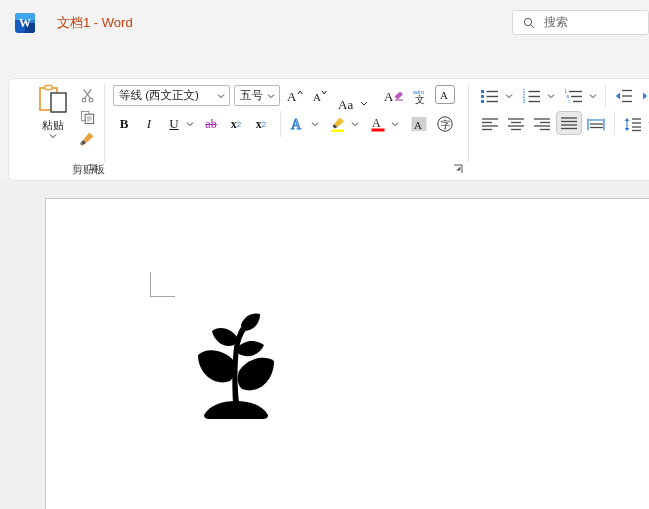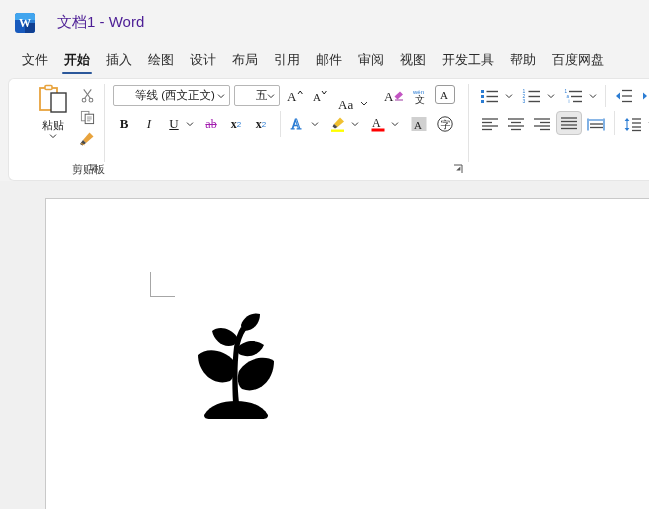--- a/index.html
+++ b/index.html
@@ -37,21 +37,21 @@
   .word-icon .letter {
     position: absolute; left: 0; top: 0; width: 20px; height: 20px;
     display: flex; align-items: center; justify-content: center;
     color: #ffffff; font-size: 12px; font-weight: bold;
     font-family: "Liberation Serif", serif;
     line-height: 1;
   }
   .doc-title {
     position: absolute; left: 57px; top: 0; height: 45px;
     display: flex; align-items: center;
-    font-size: 15px; color: #4c1d95;
+    font-size: 13px; color: #c2410c;
     white-space: nowrap;
   }
 
   .searchbox {
     position: absolute; left: 512px; top: 10px;
     width: 137px; height: 25px;
     background: #ffffff;
     border: 1px solid #d8d8d8;
     border-radius: 3px;
     display: flex; align-items: center;
@@ -139,21 +139,21 @@
   .combo {
     position: absolute;
     background: #ffffff;
     border: 1px solid #b6b6b6;
     border-radius: 2px;
     display: flex; align-items: center;
     cursor: default;
   }
   .combo .val {
     font-size: 11.5px; color: #1b1b1b;
-    margin-left: 21px;
+    margin-left: 5px;
     white-space: nowrap; overflow: hidden;
     flex: 1;
   }
   .combo .chev { margin-right: 4px; }
   .icon-btn {
     position: absolute;
     height: 22px;
     display: flex; align-items: center; justify-content: center;
     cursor: default;
     border-radius: 3px;
@@ -208,36 +208,28 @@
   <div class="titlebar">
     <div class="word-icon">
       <div class="tr"></div>
         <div class="tl"></div>
         <div class="br"></div>
       <div class="letter">W</div>
     </div>
     <div class="doc-title">文档1  -  Word</div>
   </div>
 
-
-  <div class="tabstrip">
-    <div class="tab">文件</div>
-    <div class="tab active">开始</div>
-    <div class="tab">插入</div>
-    <div class="tab">绘图</div>
-    <div class="tab">设计</div>
-    <div class="tab">布局</div>
-    <div class="tab">引用</div>
-    <div class="tab">邮件</div>
-    <div class="tab">审阅</div>
-    <div class="tab">视图</div>
-    <div class="tab">开发工具</div>
-    <div class="tab">帮助</div>
-    <div class="tab">百度网盘</div>
+  <div class="searchbox">
+    <svg class="mag" viewBox="0 0 12 12">
+      <circle cx="5" cy="5" r="3.6" fill="none" stroke="#555" stroke-width="1"></circle>
+      <line x1="7.6" y1="7.6" x2="11" y2="11" stroke="#555" stroke-width="1"></line>
+    </svg>
+    <span class="ph">搜索</span>
   </div>
+
 
   <div class="ribbon">
 
     <div class="group" id="g-clipboard">
 
       <div class="paste-btn">
         <svg width="34" height="34" viewBox="0 0 34 34">
           <rect x="4" y="5" width="17" height="22" fill="#ffffff" stroke="#e8a33d" stroke-width="1.8"></rect>
           <rect x="9" y="2.5" width="7" height="4" rx="1" fill="#ffffff" stroke="#e8a33d" stroke-width="1.6"></rect>
           <rect x="15" y="10" width="15" height="19" fill="#ffffff" stroke="#3a3a3a" stroke-width="1.4"></rect>

